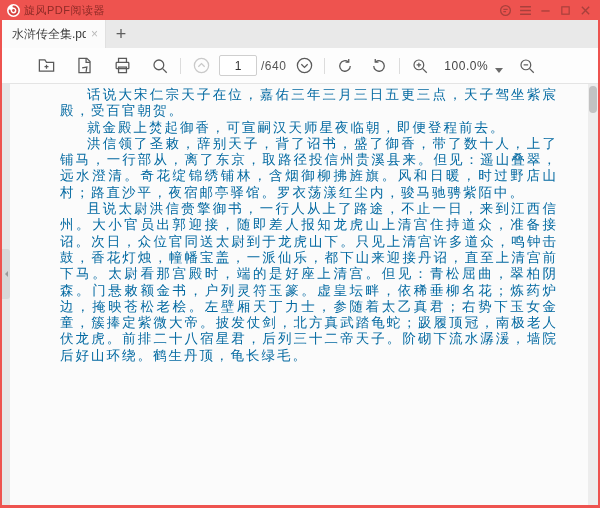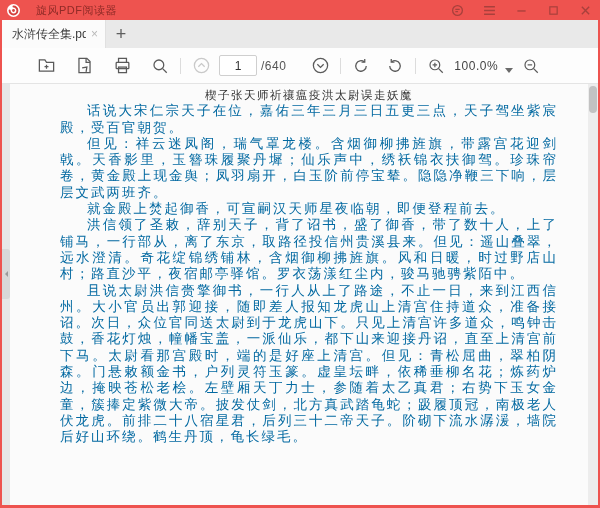--- a/index.html
+++ b/index.html
@@ -5,21 +5,21 @@
   html,body{margin:0;padding:0;background:#d9d9d9;}
   *{box-sizing:border-box;}
   .window{
     position:relative;width:600px;height:508px;overflow:hidden;
     border-left:2px solid #ee534f;border-right:2px solid #ee534f;border-bottom:3px solid #ee534f;
     background:#fff;font-family:"Liberation Sans","DejaVu Sans",sans-serif;
   }
   
   .titlebar{
     height:20px;margin:0 -2px;background:#ee534f;display:flex;align-items:center;
-    padding:0 7px;gap:16px;
+    padding:0 7px;gap:4px;
   }
   .titlebar .logo{width:13px;height:13px;flex:0 0 auto;display:flex;}
   .titlebar .wtitle{font-size:11px;color:#8f2b27;letter-spacing:.5px;line-height:20px;}
   .titlebar .spacer{flex:1;}
   .tb-ico{width:16px;height:16px;display:flex;align-items:center;justify-content:center;
     color:#a8403c;font-size:11px;cursor:default;}
   .tb-ico svg{display:block;}
   
   .tabbar{height:28px;background:#e9e9e9;display:flex;align-items:stretch;}
   .tab{
@@ -37,22 +37,22 @@
   }
   .tbtn{width:20px;height:20px;display:flex;align-items:center;justify-content:center;}
   .tbtn svg{display:block;}
   .sep{width:1px;height:16px;background:#dcdcdc;margin:0 10px;}
   .m1{margin-right:18px;} .m2{margin-right:14px;}
   .page-input{
     width:38px;height:21px;border:1px solid #cfcfcf;border-radius:2px;background:#fff;
     text-align:center;font-size:12px;color:#333;margin:0 4px 0 8px;outline:none;
     font-family:"Liberation Sans",sans-serif;
   }
-  .page-total{font-size:12px;color:#555;margin-right:24px;letter-spacing:.5px;}
-  .zoom-box{display:flex;align-items:flex-end;margin:0 8px;}
+  .page-total{font-size:12px;color:#555;margin-right:8px;letter-spacing:.5px;}
+  .zoom-box{display:flex;align-items:flex-end;margin:0 14px;}
   .zoom-val{font-size:12px;color:#444;letter-spacing:.5px;}
   .caret{width:0;height:0;border-left:4px solid transparent;border-right:4px solid transparent;
     border-top:5px solid #6b6b6b;margin-left:7px;}
   
   .docarea{position:relative;height:421px;background:#fbfbfb;}
   .side-strip{position:absolute;left:0;top:0;bottom:0;width:8px;background:#e7e7e7;}
   .side-handle{position:absolute;left:0;top:165px;width:8px;height:50px;background:#d8d8d8;
     border-radius:0 3px 3px 0;display:flex;align-items:center;justify-content:center;}
   .side-handle:after{content:"";width:0;height:0;border-top:3px solid transparent;
     border-bottom:3px solid transparent;border-right:3px solid #9a9a9a;}
@@ -197,24 +197,22 @@
       </svg>
     </span>
   </div>
 
   <div class="docarea">
     <div class="side-strip">
       <div class="side-handle"></div>
     </div>
 
     <div class="pagebody">
-      <div class="doc-heading">楔子张天师祈禳瘟疫洪太尉误走妖魔</div>
       <div>
           <p class="doc-p">话说大宋仁宗天子在位，嘉佑三年三月三日五更三点，天子驾坐紫宸殿，受百官朝贺。</p>
-          <p class="doc-p">但见：祥云迷凤阁，瑞气罩龙楼。含烟御柳拂旌旗，带露宫花迎剑戟。天香影里，玉簪珠履聚丹墀；仙乐声中，绣袄锦衣扶御驾。珍珠帘卷，黄金殿上现金舆；凤羽扇开，白玉阶前停宝辇。隐隐净鞭三下响，层层文武两班齐。</p>
           <p class="doc-p">就金殿上焚起御香，可宣嗣汉天师星夜临朝，即便登程前去。</p>
           <p class="doc-p">洪信领了圣敕，辞别天子，背了诏书，盛了御香，带了数十人，上了铺马，一行部从，离了东京，取路径投信州贵溪县来。但见：遥山叠翠，远水澄清。奇花绽锦绣铺林，含烟御柳拂旌旗。风和日暖，时过野店山村；路直沙平，夜宿邮亭驿馆。罗衣荡漾红尘内，骏马驰骋紫陌中。</p>
           <p class="doc-p">且说太尉洪信赍擎御书，一行人从上了路途，不止一日，来到江西信州。大小官员出郭迎接，随即差人报知龙虎山上清宫住持道众，准备接诏。次日，众位官同送太尉到于龙虎山下。只见上清宫许多道众，鸣钟击鼓，香花灯烛，幢幡宝盖，一派仙乐，都下山来迎接丹诏，直至上清宫前下马。太尉看那宫殿时，端的是好座上清宫。但见：青松屈曲，翠柏阴森。门悬敕额金书，户列灵符玉篆。虚皇坛畔，依稀垂柳名花；炼药炉边，掩映苍松老桧。左壁厢天丁力士，参随着太乙真君；右势下玉女金童，簇捧定紫微大帝。披发仗剑，北方真武踏龟蛇；趿履顶冠，南极老人伏龙虎。前排二十八宿星君，后列三十二帝天子。阶砌下流水潺湲，墙院后好山环绕。鹤生丹顶，龟长绿毛。</p>
         </div>
     </div>
 
     <div class="vscroll">
       <div class="vthumb"></div>
     </div>
   </div>

